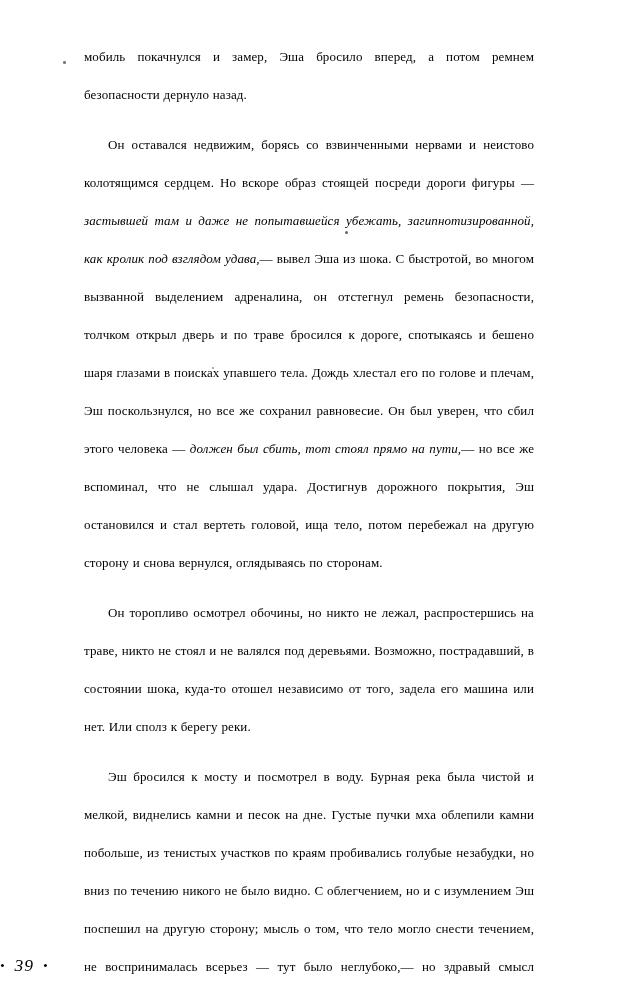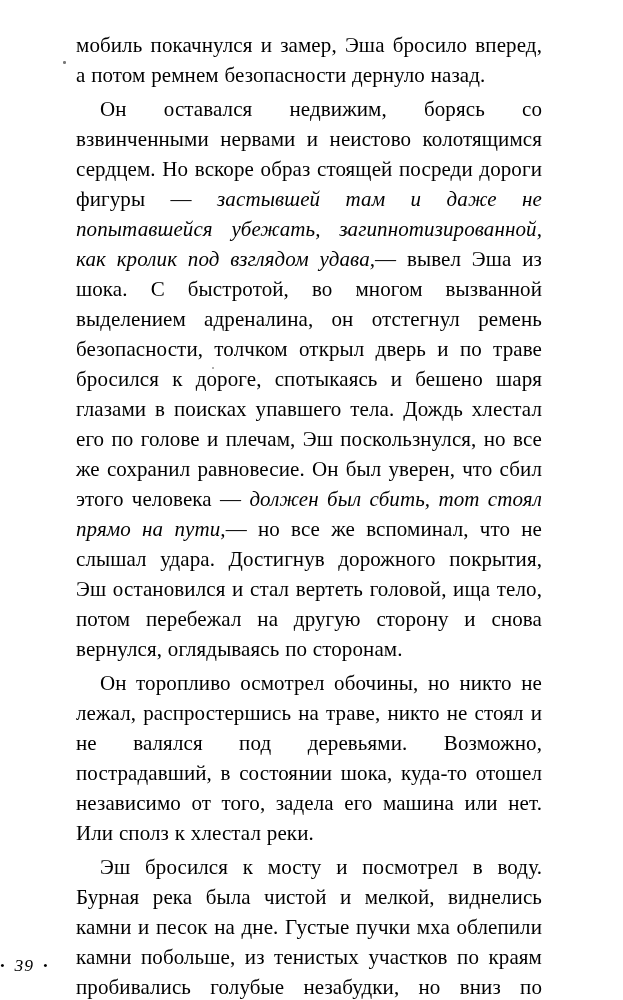--- a/index.html
+++ b/index.html
@@ -26,23 +26,23 @@
 
   
   .textblock {
     position: absolute;
     left: 72px;
     top: 26px;
     width: 474px;
   }
 
   .para {
-    margin: 4px;
-    font-size: 21px;
-    line-height: 30px;
+    margin: 12px;
+    font-size: 13px;
+    line-height: 38px;
     text-align: justify;
     text-justify: inter-word;
     letter-spacing: 0.1px;
     word-spacing: 0.4px;
     -webkit-font-smoothing: none;
   }
   
   .para.indent {
     text-indent: 24px;
   }
@@ -89,21 +89,21 @@
 </style>
 </head>
 <body>
 
 <div class="page">
 
   <div class="textblock">
 
     <p class="para"><span>мобиль покачнулся и замер, Эша бросило вперед, а потом ремнем безопасности дернуло назад.</span></p>
     <p class="para indent"><span>Он оставался недвижим, борясь со взвинченными нервами и неистово колотящимся сердцем. Но вскоре образ стоящей посреди дороги фигуры — </span><span class="it">застывшей там и даже не попытавшейся убежать, загипнотизированной, как кролик под взглядом удава,</span><span>— вывел Эша из шока. С быстротой, во многом вызванной выделением адреналина, он отстегнул ремень безопасности, толчком открыл дверь и по траве бросился к дороге, спотыкаясь и бешено шаря глазами в поисках упавшего тела. Дождь хлестал его по голове и плечам, Эш поскользнулся, но все же сохранил равновесие. Он был уверен, что сбил этого человека — </span><span class="it">должен был сбить, тот стоял прямо на пути,</span><span>— но все же вспоминал, что не слышал удара. Достигнув дорожного покрытия, Эш остановился и стал вертеть головой, ища тело, потом перебежал на другую сторону и снова вернулся, оглядываясь по сторонам.</span></p>
-    <p class="para indent"><span>Он торопливо осмотрел обочины, но никто не лежал, распростершись на траве, никто не стоял и не валялся под деревьями. Возможно, пострадавший, в состоянии шока, куда-то отошел независимо от того, задела его машина или нет. Или сполз к хлестал реки.</span></p>
+    <p class="para indent"><span>Он торопливо осмотрел обочины, но никто не лежал, распростершись на траве, никто не стоял и не валялся под деревьями. Возможно, пострадавший, в состоянии шока, куда-то отошел независимо от того, задела его машина или нет. Или сполз к берегу реки.</span></p>
     <p class="para indent"><span>Эш бросился к мосту и посмотрел в воду. Бурная река была чистой и мелкой, виднелись камни и песок на дне. Густые пучки мха облепили камни побольше, из тенистых участков по краям пробивались голубые незабудки, но вниз по течению никого не было видно. С облегчением, но и с изумлением Эш поспешил на другую сторону; мысль о том, что тело могло снести течением, не воспринималась всерьез — тут было неглубоко,— но здравый смысл говорил, что</span></p>
 
   </div>
 
   <span class="speck speck-1"></span>
   <span class="speck speck-2"></span>
   <span class="speck speck-3"></span>
 
   <div class="folio">
     <span class="dot">•</span><span class="num">39</span><span class="dot">•</span>

